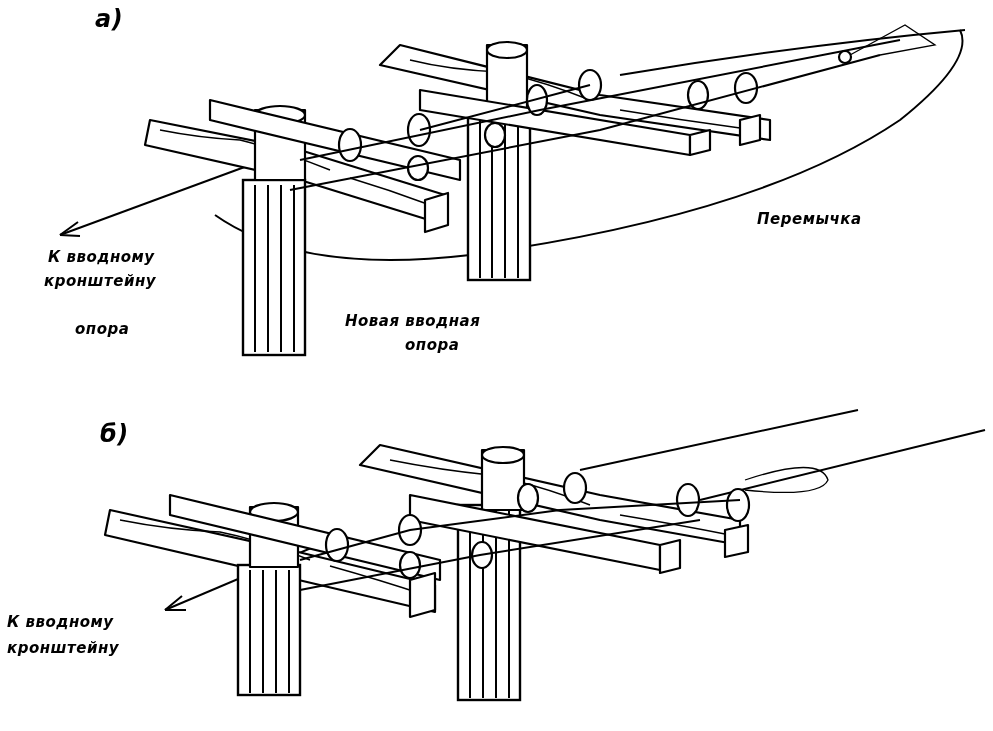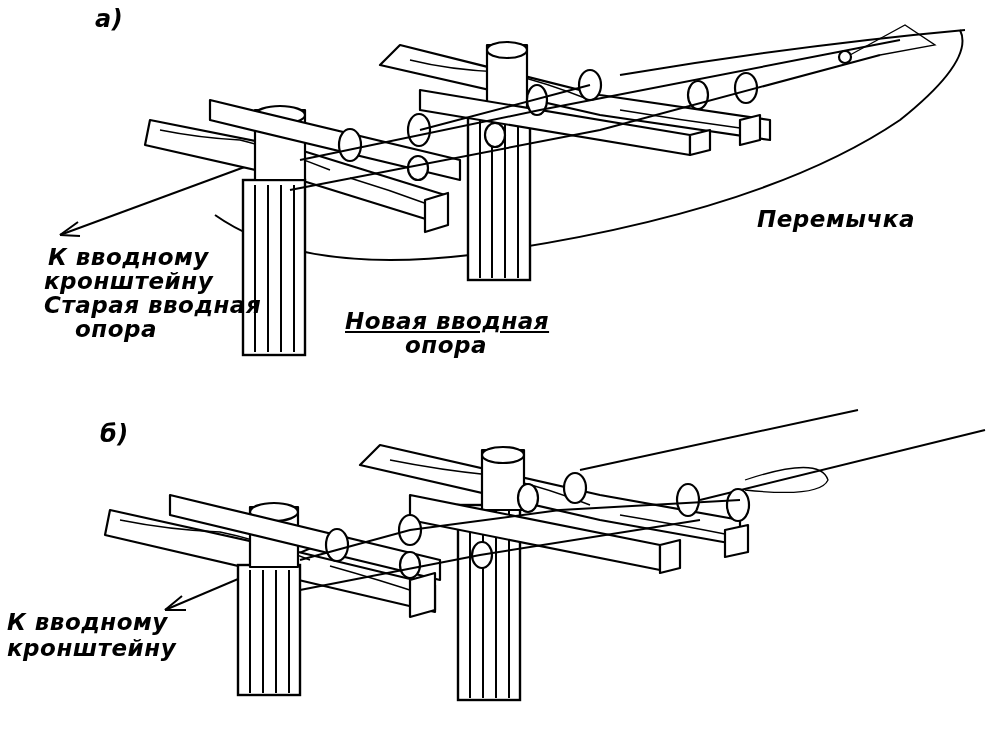--- a/index.html
+++ b/index.html
@@ -4,21 +4,21 @@
 <style>
   html, body { margin: 0; padding: 0; background: #ffffff; }
   body { width: 993px; height: 731px; position: relative; overflow: hidden; }
   #stage { position: absolute; left: 0; top: 0; width: 993px; height: 731px; }
   .lbl {
     position: absolute;
     font-family: "DejaVu Sans", sans-serif;
     font-style: italic;
     font-weight: bold;
     color: #000;
-    font-size: 23px;
+    font-size: 15px;
     line-height: 23px;
     white-space: nowrap;
     letter-spacing: 0.5px;
   }
   .panel-letter { font-size: 24px; }
   svg { position: absolute; left: 0; top: 0; }
   .wood { fill: #fff; stroke: #000; stroke-width: 2.2; stroke-linejoin: round; }
   .grain { fill: none; stroke: #000; stroke-width: 1.4; }
   .wire { fill: none; stroke: #000; stroke-width: 2; }
   .thin { fill: none; stroke: #000; stroke-width: 1.3; }
@@ -127,24 +127,23 @@
       <ellipse class="ins" cx="688" cy="500" rx="11" ry="16"></ellipse>
       <ellipse class="ins" cx="738" cy="505" rx="11" ry="16"></ellipse>
     </g>
     <path class="wire" d="M300 560 L410 530 L560 510 L740 500 M300 590 L480 555 L700 520"></path>
   </svg>
 
   <div class="lbl panel-letter" style="left:95px; top:8px;">а)</div>
 
   <div class="lbl" style="left:48px; top:246px;">К вводному</div>
   <div class="lbl" style="left:44px; top:270px;">кронштейну</div>
-  <div class="lbl" style="left:44px; top:294px;">Старая вводная</div>
   <div class="lbl" style="left:75px; top:318px;">опора</div>
 
-  <div class="lbl" style="left:345px; top:310px;text-decoration:underline;">Новая вводная</div>
+  <div class="lbl" style="left:345px; top:310px;">Новая вводная</div>
   <div class="lbl" style="left:405px; top:334px;">опора</div>
 
   <div class="lbl" style="left:757px; top:208px;">Перемычка</div>
 
   <div class="lbl panel-letter" style="left:100px; top:423px;">б)</div>
 
   <div class="lbl" style="left:7px; top:611px;">К вводному</div>
   <div class="lbl" style="left:7px; top:637px;">кронштейну</div>
 
 </div>

